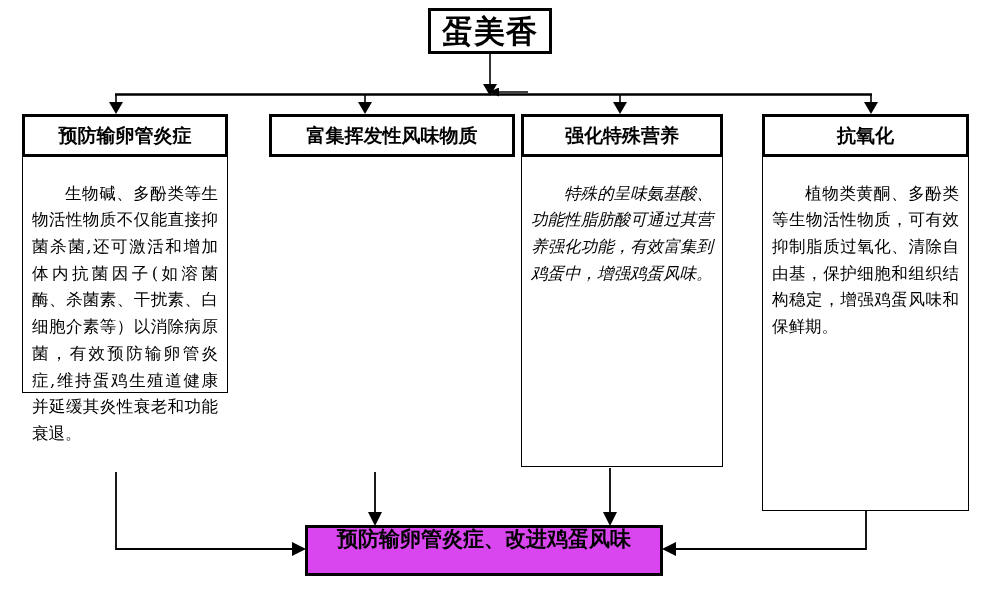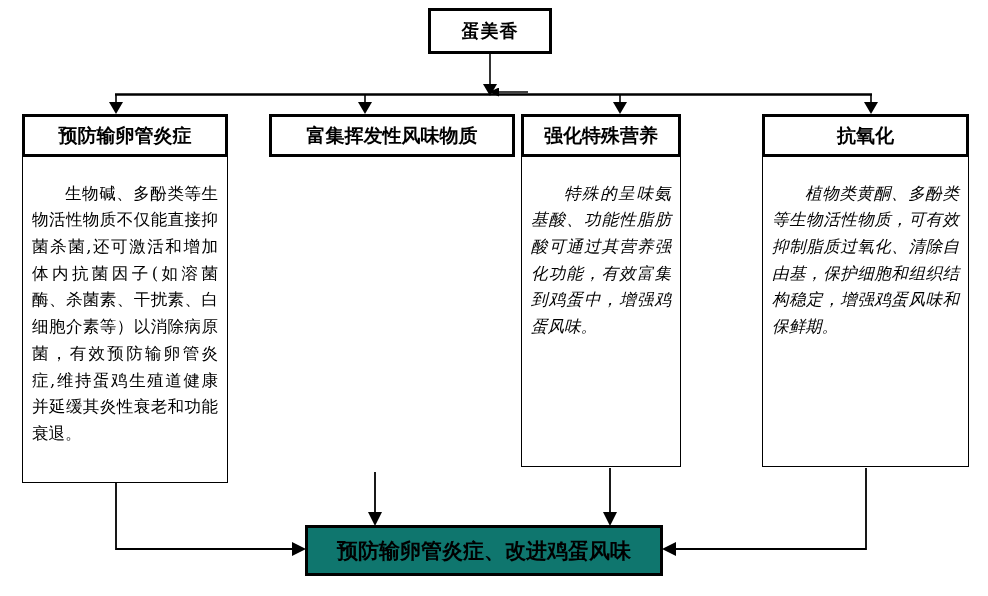--- a/index.html
+++ b/index.html
@@ -36,21 +36,21 @@
     border: 3px solid #000000;
     background: #ffffff;
     box-sizing: border-box;
     display: flex;
     align-items: center;
     justify-content: center;
   }
   .root-title {
     font-family: "DejaVu Serif", "Liberation Serif", serif;
     font-weight: bold;
-    font-size: 18px;
+    font-size: 31px;
     letter-spacing: 1px;
     color: #000000;
     line-height: 1;
   }
 
   
   .branch {
     position: absolute;
     top: 114px;
     box-sizing: border-box;
@@ -87,40 +87,40 @@
     line-height: 1.62;
     color: #000000;
     text-align: justify;
     text-indent: 2em;
     text-justify: inter-ideograph;
     word-break: break-all;
   }
 
   .branch-1 { left: 22px;  width: 206px; }
   .branch-2 { left: 269px; width: 246px; }
-  .branch-3 { left: 521px; width: 160px; }
+  .branch-3 { left: 521px; width: 202px; }
   .branch-4 { left: 762px; width: 207px; border-radius: 22px; }
 
-  .branch-1 .branch-body { height: 326px; }
+  .branch-1 .branch-body { height: 236px; }
   .branch-2 .branch-body { height: 314px; }
   .branch-3 .branch-body { height: 310px; font-style: italic; }
-  .branch-4 .branch-body { height: 310px; font-style: italic; }
+  .branch-4 .branch-body { height: 354px; }
 
   
   .outcome-box {
     position: absolute;
     left: 305px;
     top: 525px;
     width: 358px;
     height: 51px;
     border: 3px solid #000000;
-    background: #0f766e;
+    background: #d946ef;
     box-sizing: border-box;
     display: flex;
-    align-items: center;
+    align-items: flex-start;
     justify-content: center;
   }
   .outcome-title {
     font-family: "DejaVu Serif", "Liberation Serif", serif;
     font-weight: bold;
     font-size: 21px;
     color: #000000;
     line-height: 1;
     white-space: nowrap;
   }

